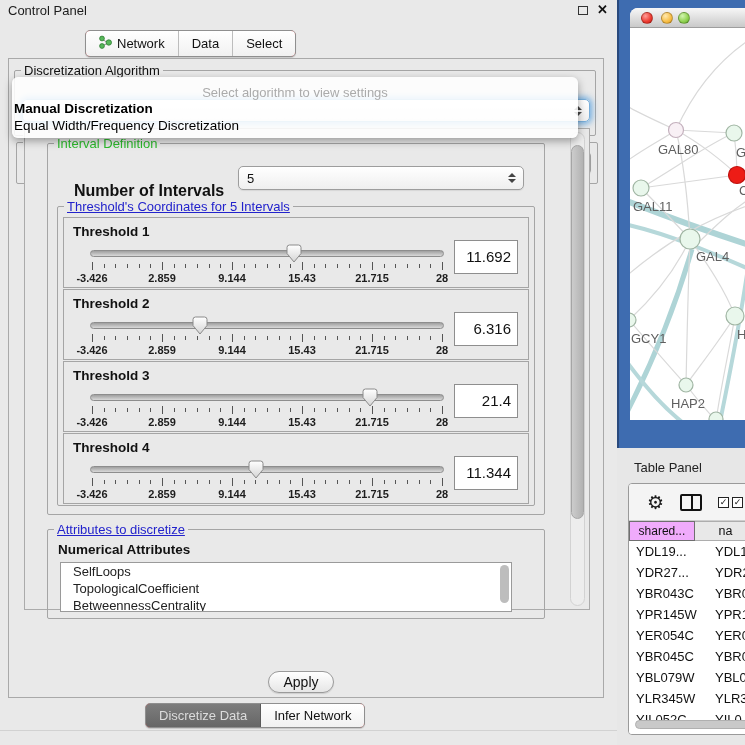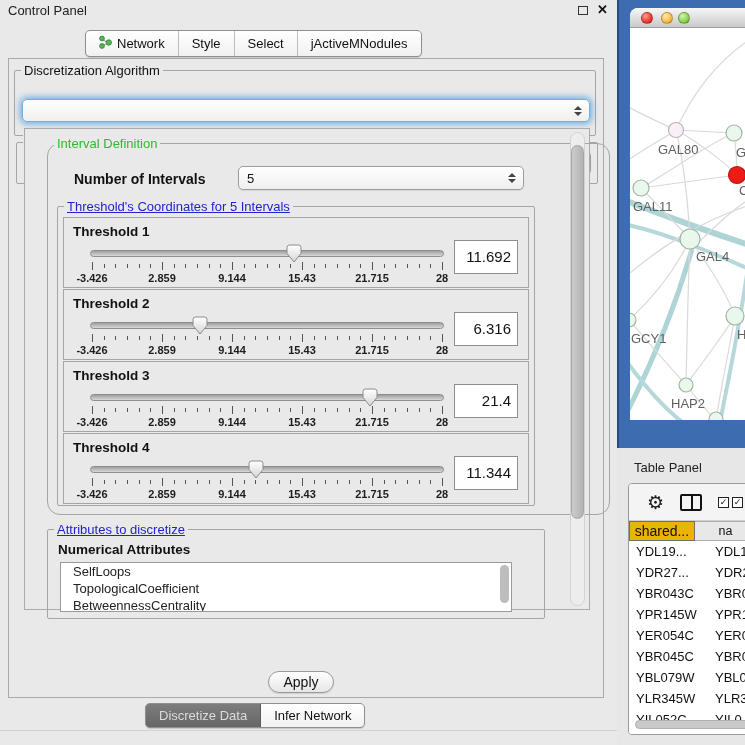--- a/index.html
+++ b/index.html
@@ -45,21 +45,21 @@
   .algo-popup .item { font-size:13.5px; color:#000; padding:1px 2px 1px 2px; }
   .algo-popup .item.bold { font-weight:bold; }
 
   
   .scrollpane { position:absolute; left:24px; top:128px; width:566px; height:482px; border:1px solid #ababab; background:#e9e9e9; }
   .vsb-track { position:absolute; left:570px; top:132px; width:15px; height:474px; background:#ededed; border:1px solid #d2d2d2; border-radius:8px; }
   .vsb-thumb { position:absolute; left:571px; top:145px; width:13px; height:374px; border-radius:7px; background:linear-gradient(90deg,#cccccc,#b2b2b2); border:1px solid #a5a5a5; }
 
   
   .num-row { position:absolute; left:18px; top:22px; width:470px; height:24px; }
-  .num-row .lbl { position:absolute; left:8px; top:5px; font-size:14px; font-weight:bold; color:#111; }
+  .num-row .lbl { position:absolute; left:8px; top:16px; font-size:16px; font-weight:bold; color:#111; }
   .num-row .combo { position:absolute; left:172px; top:0; width:286px; height:24px; }
 
   
   .tbox { position:relative; border:1px solid #a5a5a5; background:#e9e9e9; height:71px; margin-bottom:1px; }
   .tlabel { position:absolute; left:9px; top:6px; font-size:13.5px; font-weight:bold; color:#111; }
   .slider { position:absolute; left:26px; right:84px; top:26px; height:42px; }
   .track { position:absolute; left:0; right:0; top:6px; height:7px; border-radius:4px; background:linear-gradient(#9f9f9f,#d9d9d9); border:1px solid #8d8d8d; }
   .thumb { position:absolute; top:0; width:17px; height:20px; transform:translateX(-50%); }
   .ticks { position:absolute; left:2px; right:2px; top:18px; height:9px; }
   .ticks .tick { position:absolute; width:1px; background:#555; top:2px; height:4px; }
@@ -92,21 +92,21 @@
   .tp-title { position:absolute; left:17px; top:12px; font-size:13px; color:#222; }
   .tp-panel { position:absolute; left:11px; top:35px; width:130px; height:252px; background:#fbfbfb; border:1px solid #9a9a9a; border-radius:4px; overflow:hidden; }
   .tp-toolbar { height:37px; display:flex; align-items:center; gap:16px; padding-left:18px; border-bottom:1px solid #cfcfcf; background:#f4f4f4; }
   .gear { font-family:"DejaVu Sans", sans-serif; font-size:19px; font-weight:bold; color:#1a1a1a; line-height:1; }
   .col-icon { width:22px; height:17px; border:2px solid #111; border-radius:2px; position:relative; }
   .col-icon::after { content:""; position:absolute; left:50%; top:0; bottom:0; width:2px; background:#111; }
   .cbx { width:11px; height:11px; border:1.5px solid #222; background:#fff; font-size:9px; line-height:9px; text-align:center; color:#111; }
   .cbx + .cbx { margin-left:-12px; }
   .tp-table { background:#fff; position:relative; height:214px; }
   .tp-hdr { display:flex; height:20px; }
-  .tp-hdr .h1 { width:74px; background:#eab308; border:1px solid #6f6f6f; font-size:14px; color:#111; text-align:center; line-height:18px; }
+  .tp-hdr .h1 { width:74px; background:#f0abfc; border:1px solid #6f6f6f; font-size:12px; color:#111; text-align:center; line-height:18px; }
   .tp-hdr .h2 { width:70px; background:#e8e8e8; border:1px solid #adadad; border-left:none; font-size:12.5px; color:#111; text-align:center; line-height:18px; }
   .tp-row { display:flex; height:21px; font-size:13px; color:#111; }
   .tp-row .c1 { width:74px; padding-left:7px; line-height:21px; white-space:nowrap; overflow:hidden; }
   .tp-row .c2 { padding-left:12px; line-height:21px; white-space:nowrap; }
   .tp-hsb { position:absolute; left:6px; bottom:6px; width:118px; height:9px; border-radius:5px; background:#c9c9c9; border:1px solid #b0b0b0; }
 </style>
 </head>
 <body>
 
 <div class="screen">
@@ -124,56 +124,58 @@
           <line x1="3" y1="4" x2="9" y2="8" stroke="#8a8a8a" stroke-width="1"></line>
           <line x1="3" y1="11" x2="9" y2="8" stroke="#8a8a8a" stroke-width="1"></line>
           <circle cx="3" cy="3.5" r="2.4" fill="#57b85a" stroke="#2f7d33" stroke-width="0.8"></circle>
           <circle cx="3" cy="11" r="2.4" fill="#57b85a" stroke="#2f7d33" stroke-width="0.8"></circle>
           <circle cx="9.8" cy="7.5" r="2.7" fill="#57b85a" stroke="#2f7d33" stroke-width="0.8"></circle>
         </svg>
       </span>
       <span>Network</span>
     </div>
     <div class="seg">
-        <span>Style</span>
+        <span>Data</span>
       </div>
     <div class="seg">
         <span>Select</span>
-      </div>
-    <div class="seg">
-        <span>jActiveMNodules</span>
       </div>
   </div>
 
   <div class="main-panel"></div>
 
   <div class="group" style="left:14px; top:70px; width:582px; height:66px;">
     <span class="gtitle">Discretization Algorithm</span>
   </div>
   <div class="combo focus" style="position:absolute; left:22px; top:99px; width:568px; height:23px;">
     <div class="spinner">
         <i class="up"></i>
         <i class="dn"></i>
       </div>
   </div>
 
+  <div class="algo-popup">
+    <div class="ph">Select algorithm to view settings</div>
+    <div class="item bold">Manual Discretization</div>
+    <div class="item">Equal Width/Frequency Discretization</div>
+  </div>
 
   <div class="group" style="left:16px; top:142px; width:582px; height:42px;">
     <span class="gtitle">Table Data</span>
     <div class="combo" style="position:absolute; left:8px; top:8px; width:566px; height:24px;">
       <span>galFiltered.sif default node</span>
       <div class="spinner">
           <i class="up"></i>
           <i class="dn"></i>
         </div>
     </div>
   </div>
 
   <div class="scrollpane">
-    <div class="group" style="left:22px; top:14px; width:563px; height:372px;border-radius:13px;">
+    <div class="group" style="left:22px; top:14px; width:498px; height:372px;">
       <span class="gtitle green">Interval Definition</span>
       <div class="num-row">
         <span class="lbl">Number of Intervals</span>
         <div class="combo">
           <span>5</span>
           <div class="spinner">
               <i class="up"></i>
               <i class="dn"></i>
             </div>
         </div>

